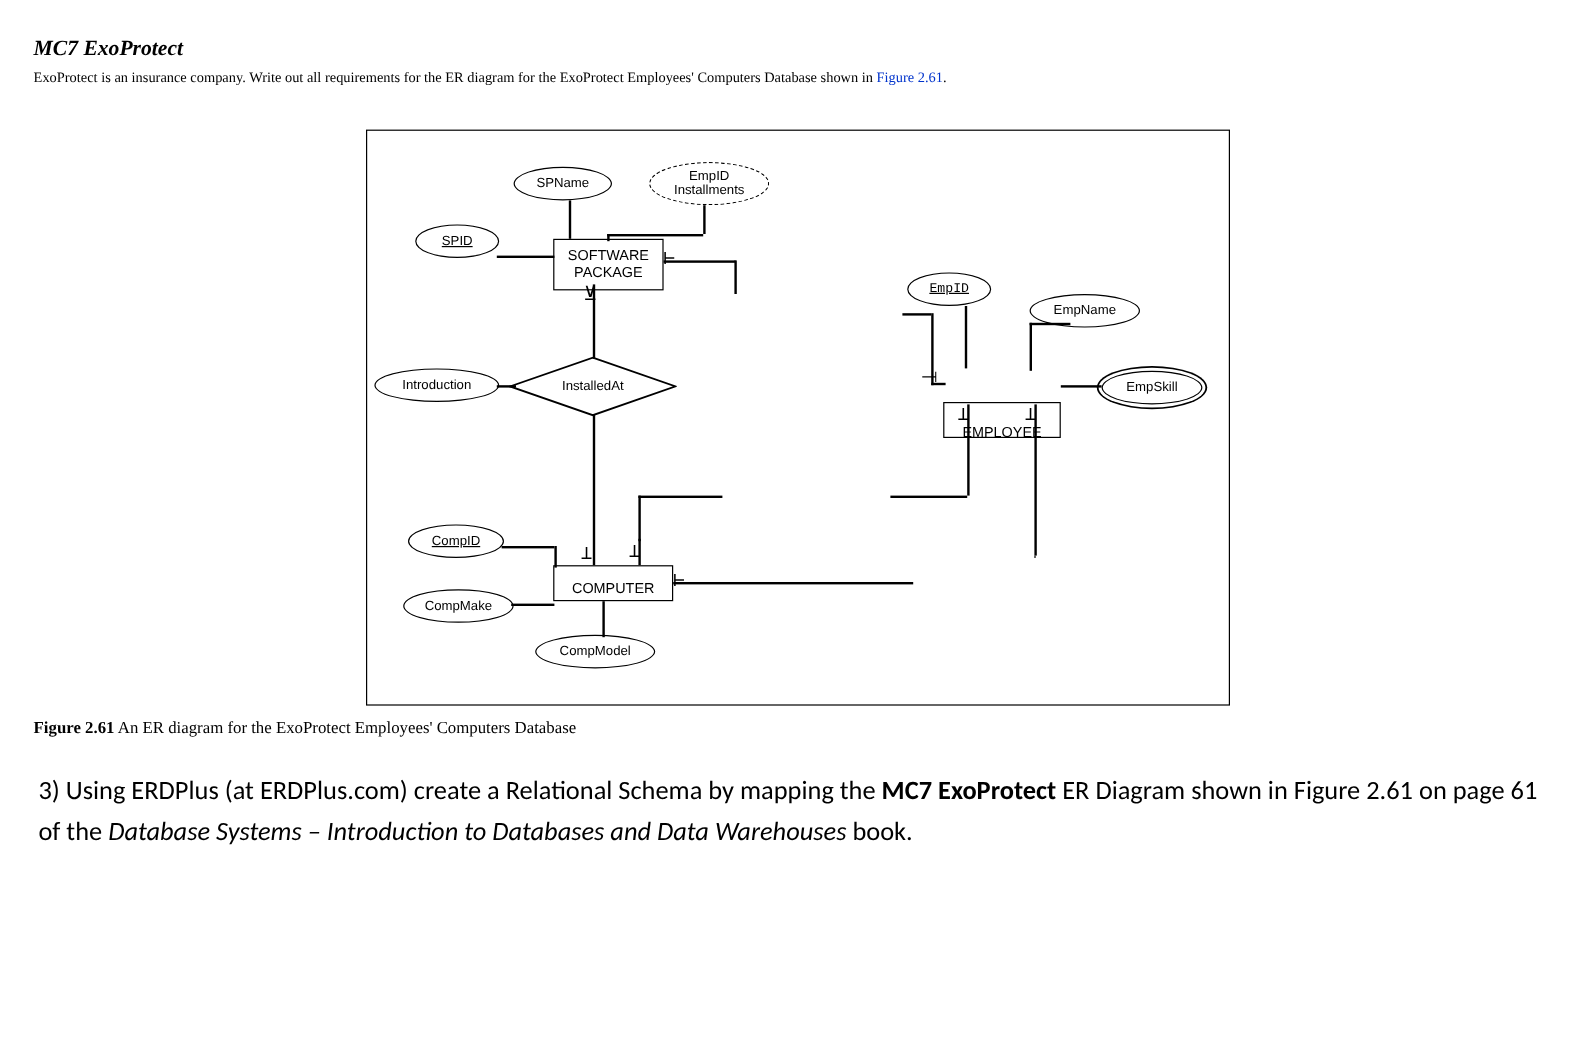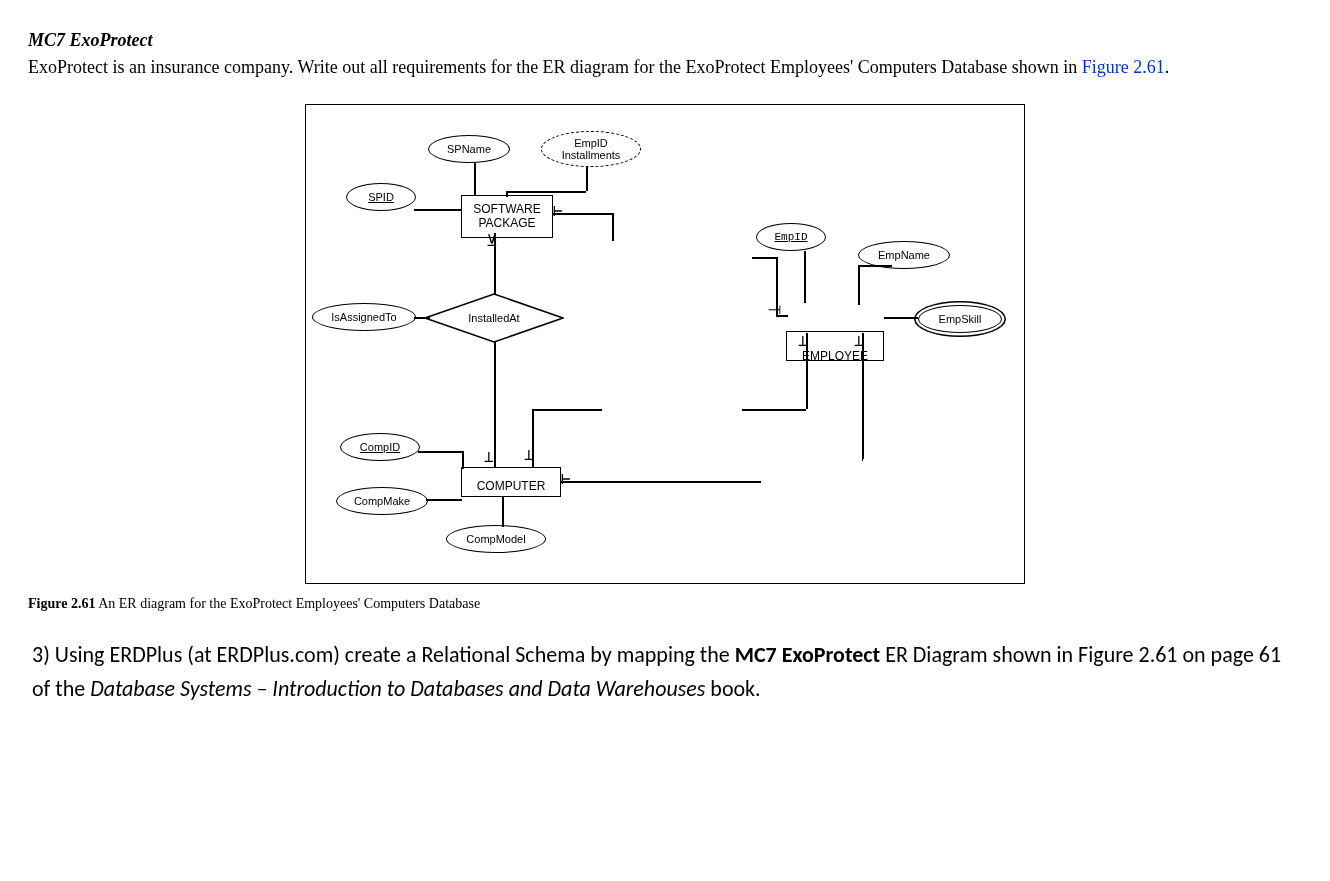--- a/index.html
+++ b/index.html
@@ -11,22 +11,22 @@
     width: 1330px;
     box-sizing: border-box;
   }
   .section-title {
     font-weight: bold;
     font-style: italic;
     font-size: 18px;
     margin: 2px 0 6px 0;
   }
   .intro-text {
-    font-size: 18px;
-    margin: 0 0 26px 0;
+    font-size: 12px;
+    margin: 0 0 36px 0;
   }
   .fig-link {
     color: #0033cc;
     cursor: pointer;
   }
   .diagram-frame {
     border: 1px solid #000;
     width: 720px;
     height: 480px;
     margin: 0 auto 12px auto;
@@ -134,21 +134,21 @@
   <div class="vline" style="left:200px; top:86px; height:6px;"></div>
 
   <div class="diamond" style="left:118px; top:188px; width:140px; height:50px;">
     <svg width="140" height="50" viewBox="0 0 140 50">
         <polygon points="70,1 139,25 70,49 1,25" fill="#fff" stroke="#000" stroke-width="1.5"></polygon>
       </svg>
     <span class="d-label">InstalledAt</span>
   </div>
 
   <div class="attr" style="left:6px; top:198px; width:104px; height:28px;">
-      <span>IsAssignedTo</span>
+      <span>Introduction</span>
     </div>
   <div class="hline" style="left:108px; top:212px; width:16px;"></div>
 
   <div class="vline" style="left:188px; top:128px; height:62px;"></div>
   <div class="crow" style="left:180px; top:128px;">⊻</div>
 
   <div class="entity" style="left:155px; top:362px; width:100px; height:30px; padding-top:11px;">
     <span>COMPUTER</span>
   </div>
 

